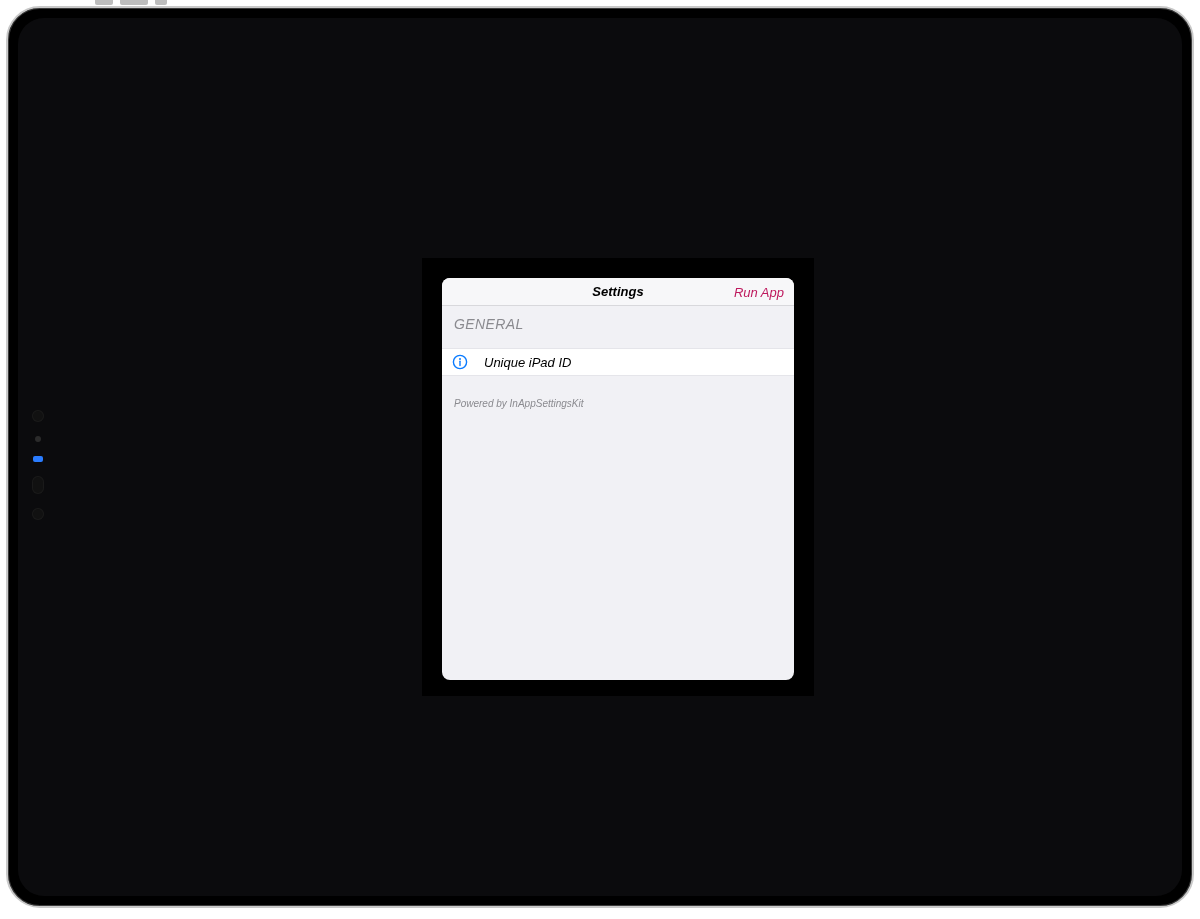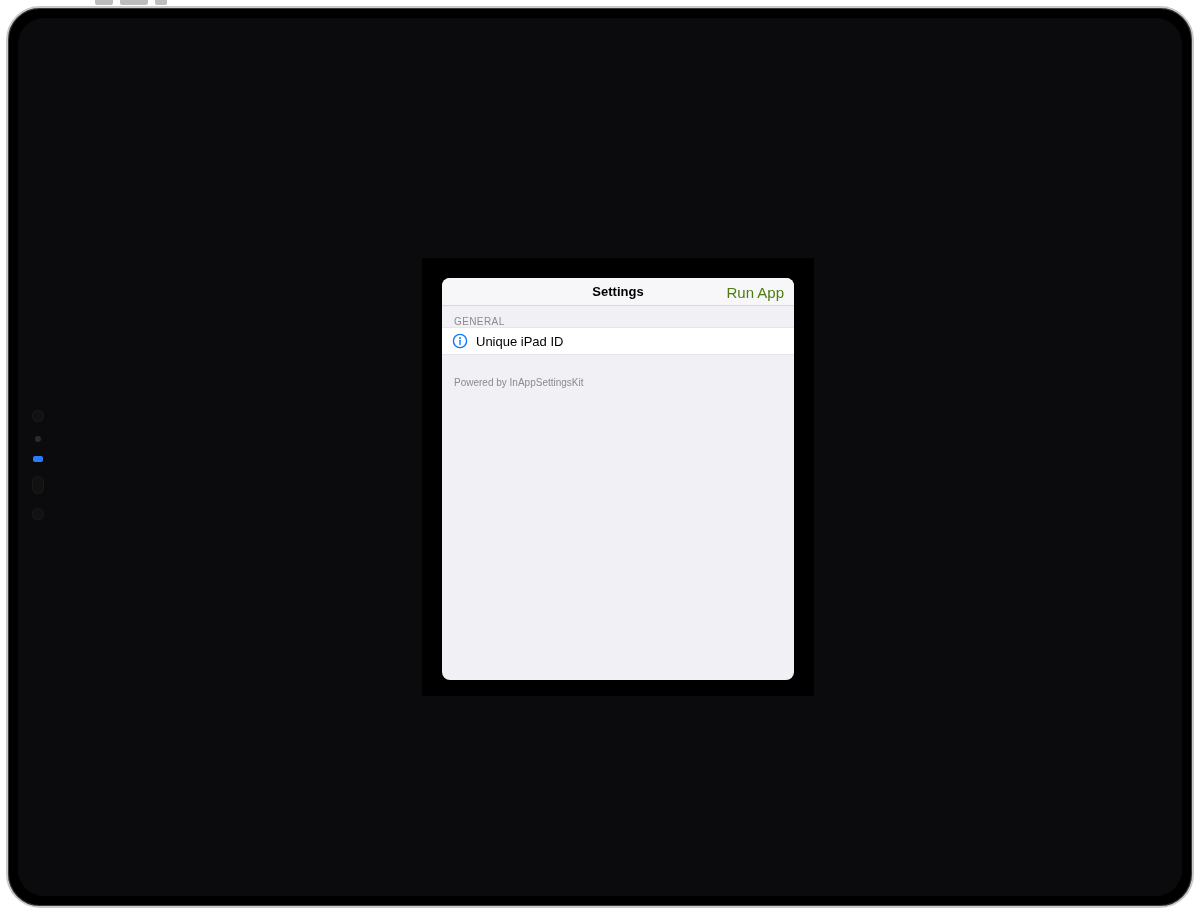--- a/index.html
+++ b/index.html
@@ -54,20 +54,21 @@
     left: 20px;
     top: 20px;
     right: 20px;
     bottom: 16px;
     background: #f1f1f5;
     border-radius: 8px;
     overflow: hidden;
     display: flex;
     flex-direction: column;
     box-shadow: 0 0 0 0.5px rgba(0,0,0,0.05);
+    font-style: italic;
   }
 
   .navbar {
     position: relative;
     height: 28px;
     background: #f7f7f9;
     border-bottom: 1px solid #d8d8dc;
     display: flex;
     align-items: center;
     justify-content: center;
@@ -75,42 +76,42 @@
   .navbar-title {
     font-size: 13px;
     font-weight: 600;
     color: #000;
   }
   .navbar-action {
     position: absolute;
     right: 10px;
     top: 50%;
     transform: translateY(-50%);
-    font-size: 15px;
+    font-size: 13px;
     font-weight: 400;
-    color: #4d7c0f;
+    color: #be185d;
     cursor: pointer;
   }
 
   .section-header {
-    padding: 10px 12px 0 12px;
-    font-size: 10px;
+    padding: 10px 12px 16px 12px;
+    font-size: 14px;
     letter-spacing: 0.4px;
     color: #8a8a8f;
   }
 
   .row {
     background: #ffffff;
     border-top: 1px solid #e5e5ea;
     border-bottom: 1px solid #e5e5ea;
     height: 28px;
     display: flex;
     align-items: center;
     padding: 0 10px;
-    gap: 8px;
+    gap: 16px;
     cursor: pointer;
   }
   .row-icon {
     width: 16px; height: 16px;
     display: flex; align-items: center; justify-content: center;
     flex: 0 0 auto;
   }
   .row-label {
     font-size: 13px;
     color: #000;

